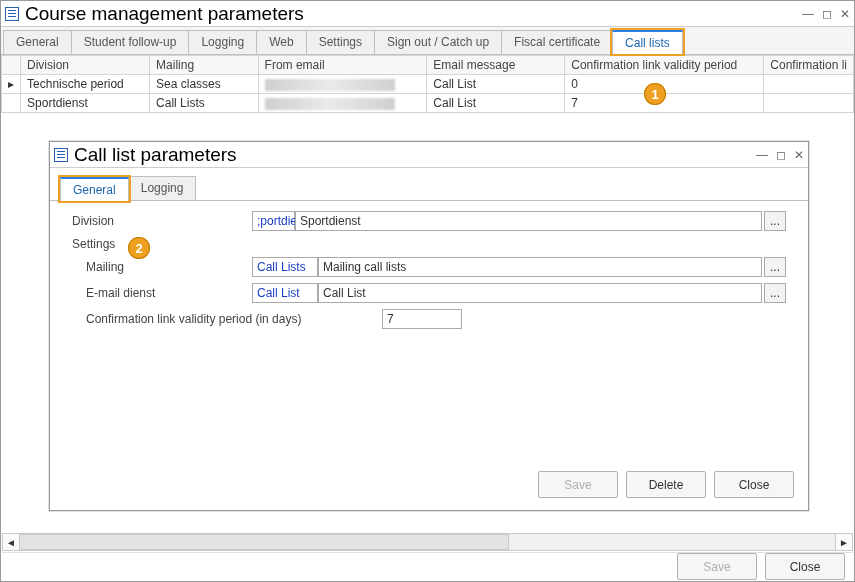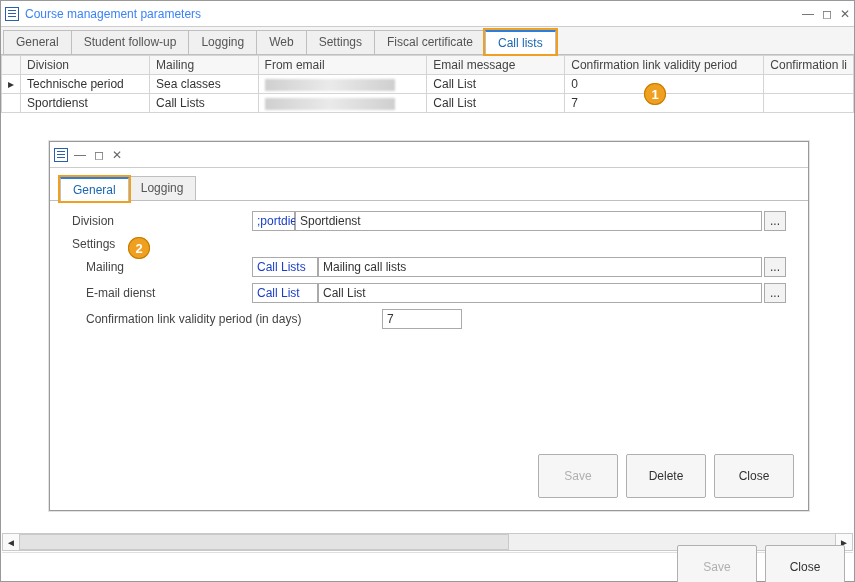--- a/index.html
+++ b/index.html
@@ -31,22 +31,22 @@
     width: 14px; height: 14px;
     border: 1px solid #2a5fb0;
     margin-right: 6px;
     position: relative;
   }
   .titlebar .app-icon::before {
     content:""; position:absolute; left:2px; top:2px; right:2px; bottom:2px;
     background: repeating-linear-gradient(#2a5fb0 0 1px, transparent 1px 3px);
   }
   .titlebar .title {
-    color: #3b82f6;
-    font-size: 12px;
+    color: #000000;
+    font-size: 19px;
     flex:1;
   }
   .win-controls { display:flex; gap:8px; color:#666; font-family: Arial; }
   .win-controls span { cursor:default; }
   .tabs {
     display:flex;
     border-bottom:1px solid #bfbfbf;
     background:#f5f5f5;
     padding-left:2px;
   }
@@ -185,21 +185,21 @@
      margin-left:20px;
   }
   .button-bar {
     display:flex;
     justify-content:flex-end;
     gap:8px;
     padding:6px 14px 12px;
   }
   .btn {
     min-width:80px;
-    height:44px;
+    height:27px;
     border:1px solid #b0b0b0;
     background:#f6f6f6;
     color:#333;
     text-align:center;
     display:flex;align-items:center;justify-content:center;
     border-radius:2px;
   }
   .btn.disabled { color:#b0b0b0; }
   .hscroll {
     position:absolute;
@@ -244,20 +244,21 @@
       <span>✕</span>
     </div>
   </div>
 
   <div class="tabs">
     <div class="tab">General</div>
     <div class="tab">Student follow-up</div>
     <div class="tab">Logging</div>
     <div class="tab">Web</div>
     <div class="tab">Settings</div>
+    <div class="tab">Sign out / Catch up</div>
     <div class="tab">Fiscal certificate</div>
     <div class="tab active highlight">Call lists</div>
   </div>
 
   <div class="grid-wrap">
     <table class="grid">
       <thead>
         <tr>
           <th class="row-handle"></th>
           <th style="width:130px">Division</th>
@@ -289,20 +290,21 @@
         </tr>
       </tbody>
     </table>
   </div>
 
   <div class="callout" style="left:643px; top:82px;">1</div>
 
   <div class="sub-window">
     <div class="titlebar">
       <span class="app-icon"></span>
+      <span class="title">Call list parameters</span>
       <div class="win-controls">
         <span>—</span>
         <span>◻</span>
         <span>✕</span>
       </div>
     </div>
 
     <div class="sub-tabs">
       <div class="sub-tab active highlight">General</div>
       <div class="sub-tab">Logging</div>

